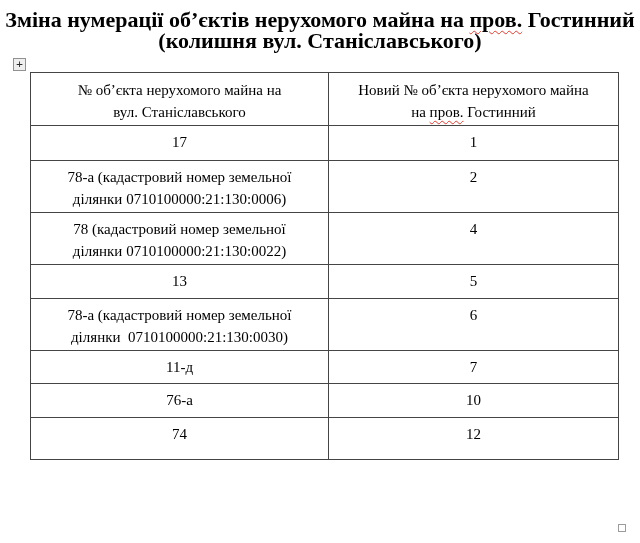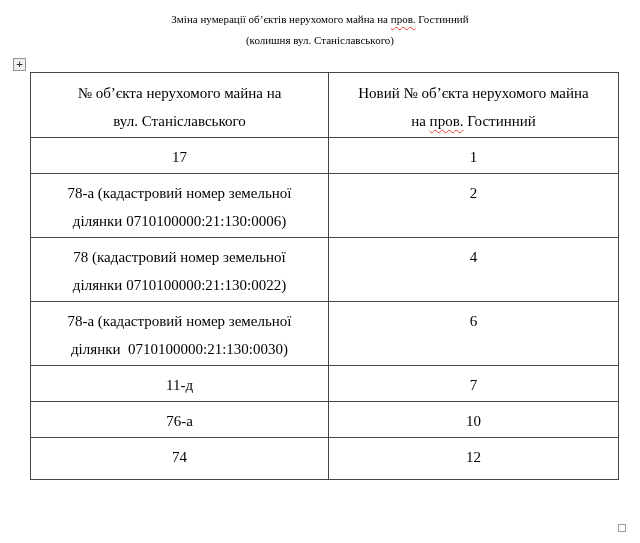--- a/index.html
+++ b/index.html
@@ -10,22 +10,22 @@
     color: #000000;
     overflow: hidden;
   }
   .page { position: relative; width: 640px; height: 543px; background: #ffffff; }
 
   
   .doc-title {
     position: absolute;
     top: 9px; left: 0; width: 640px;
     text-align: center;
-    font-weight: normal;
-    font-size: 11px;
+    font-weight: bold;
+    font-size: 22px;
     line-height: 21px;
     white-space: pre-wrap;
   }
 
   
   .squiggle {
     text-decoration-line: underline;
     text-decoration-style: wavy;
     text-decoration-color: #e23b2e;
     text-decoration-thickness: 1px;
@@ -63,21 +63,21 @@
     width: 588px;
     border-collapse: collapse;
     table-layout: fixed;
   }
   table.renum th, table.renum td {
     border: 1px solid #454545;
     vertical-align: top;
     text-align: center;
     font-weight: normal;
     font-size: 15px;
-    line-height: 28px;
+    line-height: 22px;
     padding: 5px 14px 2px 14px;
     white-space: pre-wrap;
     overflow: hidden;
     margin-left: 16px;
   }
   table.renum thead th { padding-top: 6px; }
 
   tr.h50  { height: 50px; }
   tr.h35  { height: 35px; }
   tr.h51  { height: 51px; }
@@ -117,20 +117,24 @@
       <tr class="h51">
         <td>78-а (кадастровий номер земельної
 ділянки 0710100000:21:130:0006)</td>
         <td>2</td>
       </tr>
       <tr class="h51">
         <td>78 (кадастровий номер земельної
 ділянки 0710100000:21:130:0022)</td>
         <td>4</td>
       </tr>
+      <tr class="h34">
+        <td>13</td>
+        <td>5</td>
+      </tr>
       <tr class="h52">
         <td>78-а (кадастровий номер земельної
 ділянки  0710100000:21:130:0030)</td>
         <td>6</td>
       </tr>
       <tr class="h33">
         <td>11-д</td>
         <td>7</td>
       </tr>
       <tr class="h34">

